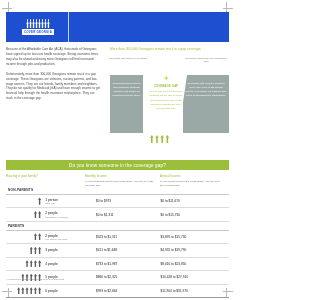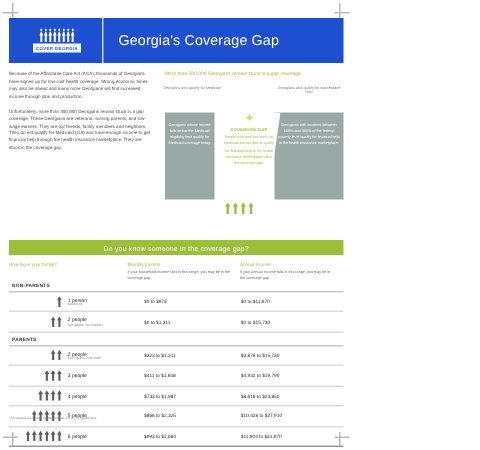--- a/index.html
+++ b/index.html
@@ -190,21 +190,20 @@
         <span class="logo-person"></span>
           <span class="logo-person"></span>
         <span class="logo-person"></span>
           <span class="logo-person"></span>
         <span class="logo-person"></span>
           <span class="logo-person"></span>
       </div>
       <div class="logo-word">COVER GEORGIA</div>
     </div>
     <div class="header-divider"></div>
-    <div class="header-title">Georgia's Coverage Gap</div>
   </div>
 
   <div class="body-wrap">
 
     <div class="col-left">
       <p class="para">Because of the Affordable Care Act (ACA), thousands of Georgians have signed up for low-cost health coverage. Strong economic times may also be ahead and many more Georgians will find increased income through jobs and production.</p>
       <p class="para">Unfortunately, more than 300,000 Georgians remain stuck in a gap coverage. These Georgians are veterans, nursing parents, and low-wage earners. They are our friends, family members and neighbors. They do not qualify for Medicaid (GA) and have enough income to get financial help through the health insurance marketplace. They are stuck in the coverage gap.</p>
     </div>
 
     <div class="col-right">

